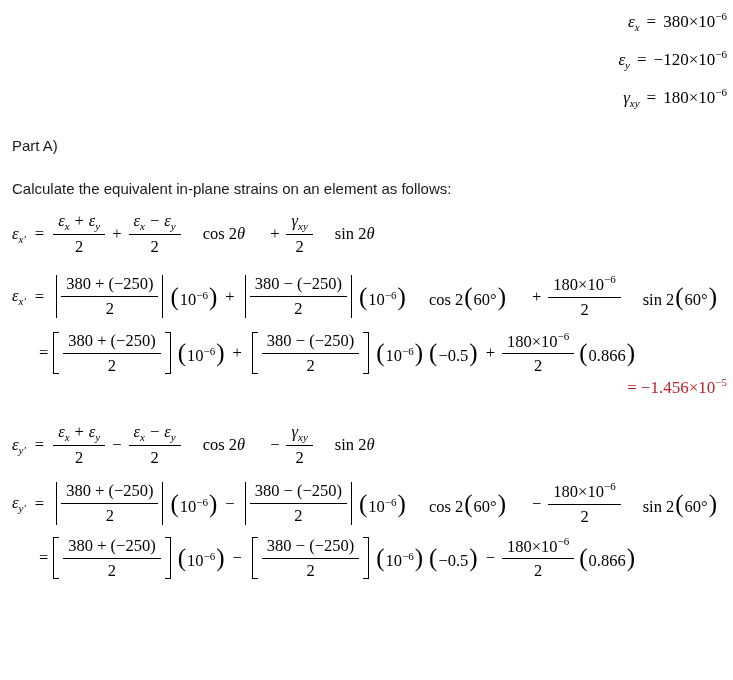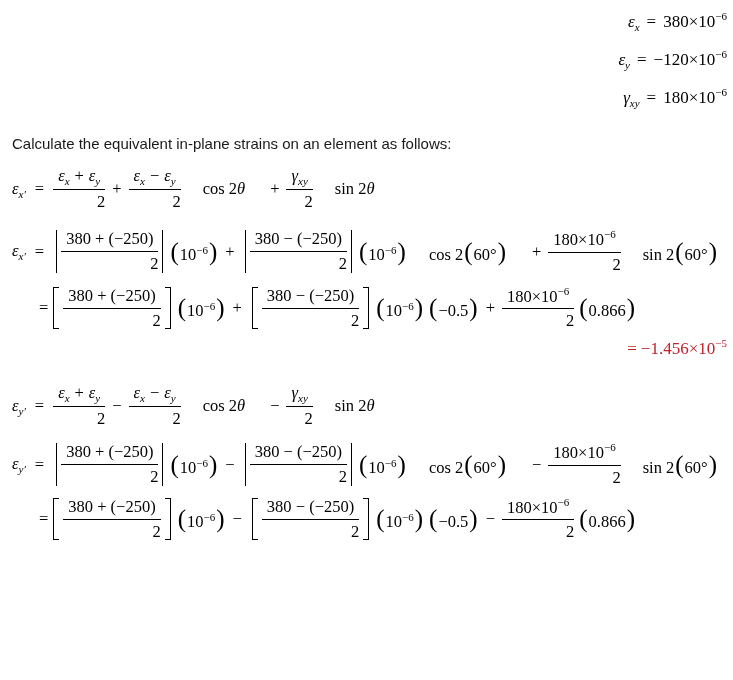--- a/index.html
+++ b/index.html
@@ -10,31 +10,31 @@
   .math { font-size:17px;text-align:right; }
   .given { margin-bottom:15px; }
   .it { font-style:italic; }
   sub { font-size:11px; font-style:italic; }
   sup { font-size:11px; }
   .eqs { margin:0 7px; }
   .eqs-l { margin-right:4px; }
   .op { margin:0 5px; }
   .eqrow { display:flex; align-items:center; white-space:nowrap; font-size:16.5px; }
   .lhs { margin-right:2px; }
-  .frac { display:inline-flex; flex-direction:column; align-items:flex-end; margin:0 2px; }
+  .frac { display:inline-flex; flex-direction:column; align-items:center; margin:0 2px; }
   .frac .nm { padding:0 5px 2px; border-bottom:1px solid #000; text-align:center; }
   .frac .dn { padding-top:2px; }
   .bl, .br { align-self:stretch; width:6px; margin:2px; border:1.5px solid #000; }
   .bl { border-right:0; margin-left:5px; }
   .br { border-left:0; margin-right:4px; }
   .grp { margin:0 2px; }
   .bp { font-size:25px; line-height:1; padding:0 1px; }
   .fngrp { margin:0 20px; }
   .red { color:var(--red, #c0212b); }
-  .result { margin-left:27px; margin-top:6px; }
+  .result { margin-left:27px; }
   .part { margin-top:28px; }
   .instr { margin-top:26px; }
   .mt14 { margin-top:14px; }
   .mt16 { margin-top:16px; }
   .mt10 { margin-top:10px; }
   .mt24 { margin-top:24px; }
   .mt12 { margin-top:12px; }
   .mt8  { margin-top:8px; }
 </style>
 </head>
@@ -45,20 +45,21 @@
   <div class="math given">
     <span class="it">ε</span><sub>x</sub><span class="eqs">=</span><span>380×10</span><sup>−6</sup>
   </div>
   <div class="math given">
     <span class="it">ε</span><sub>y</sub><span class="eqs">=</span><span>−120×10</span><sup>−6</sup>
   </div>
   <div class="math given">
     <span class="it">γ</span><sub>xy</sub><span class="eqs">=</span><span>180×10</span><sup>−6</sup>
   </div>
 
+  <div class="sans part">Part A)</div>
   <div class="sans instr">Calculate the equivalent in-plane strains on an element as follows:</div>
 
   <div class="eqrow mt14">
     <span class="lhs"><span class="it">ε</span><sub>x′</sub></span>
     <span class="eqs">=</span>
     <span class="frac">
       <span class="nm"><span class="it">ε</span><sub>x</sub><span class="op">+</span><span class="it">ε</span><sub>y</sub></span>
       <span class="dn">2</span>
     </span>
     <span class="op">+</span>

